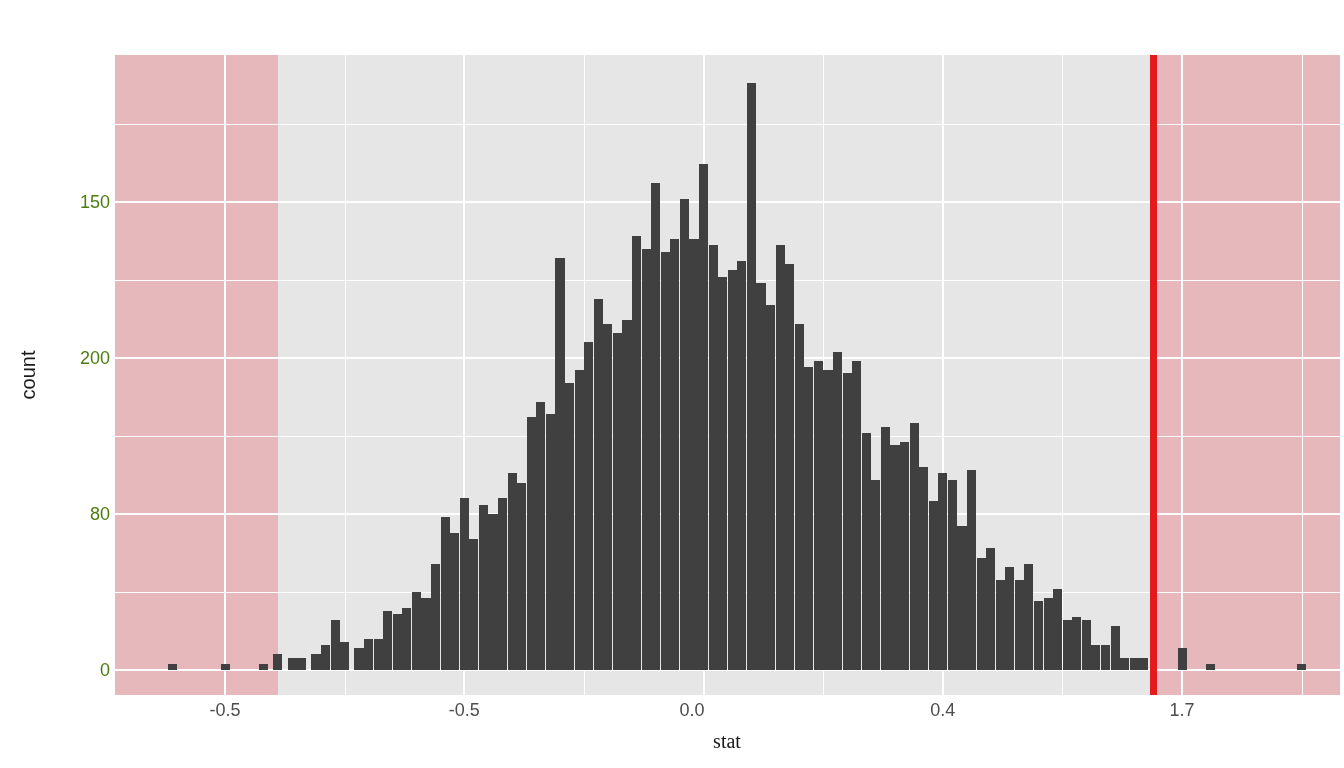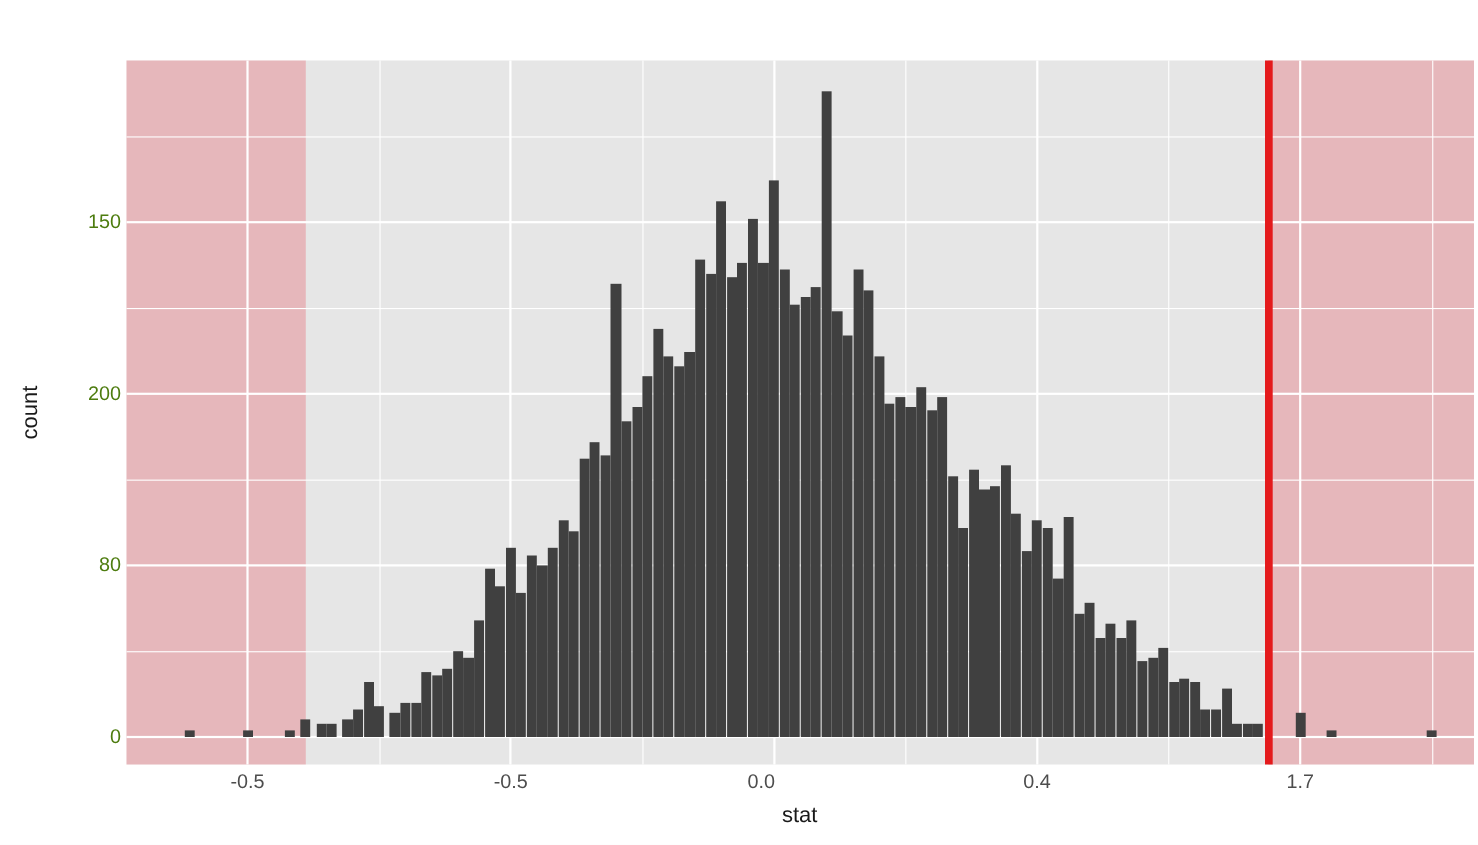--- a/index.html
+++ b/index.html
@@ -79,20 +79,21 @@
     font-size: 20px;
     color: #1a1a1a;
   }
   .xlabel {
     position: absolute;
     left: 727px;
     top: 730px;
     transform: translateX(-50%);
     font-size: 20px;
     color: #1a1a1a;
+    font-family: Liberation Serif, serif;
   }
 </style>
 </head>
 <body>
 
 <div class="figure">
 
   <div class="panel" id="panel">
       <div class="shade" style="left: 0px; width: 162.695px;"></div>
       <div class="shade" style="left: 1038.38px; width: 186.621px;"></div>

